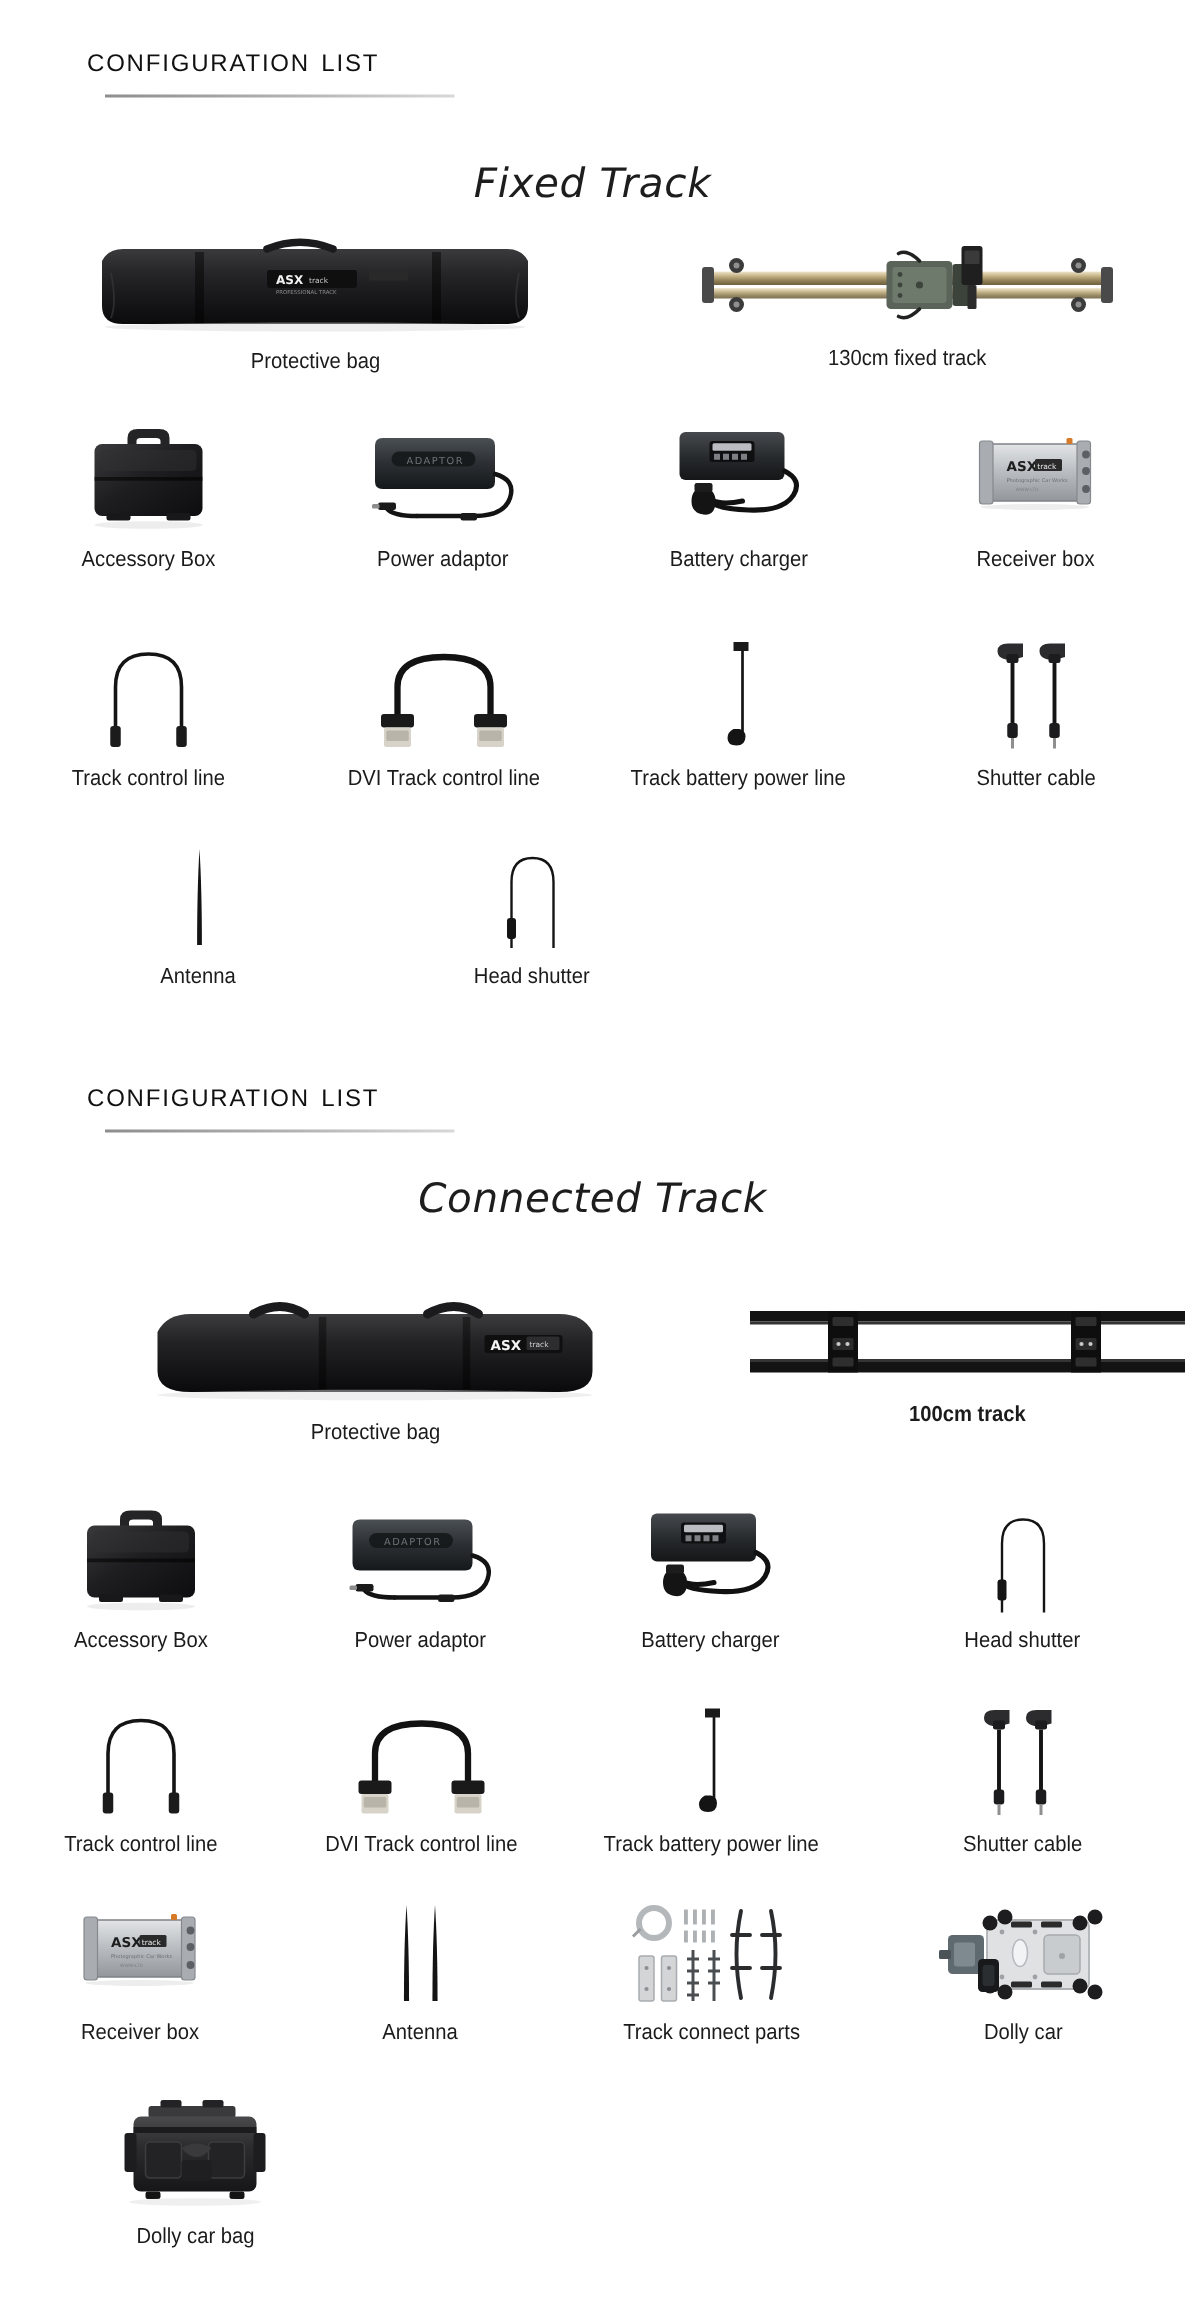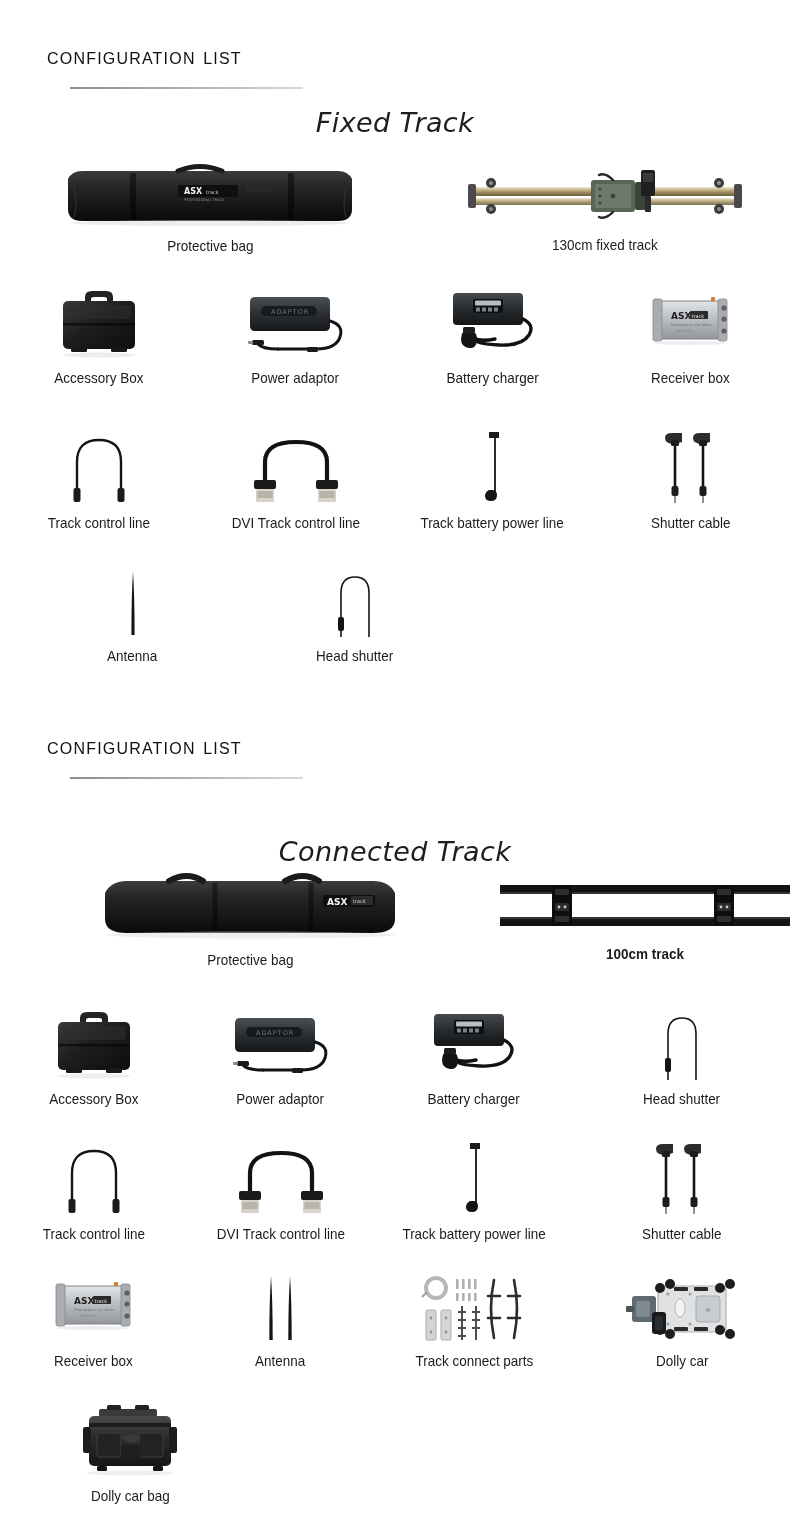--- a/index.html
+++ b/index.html
@@ -16,22 +16,22 @@
   .page{position:relative;width:790px;height:1535px;}
 
   
   .section-head{position:absolute;left:0;width:790px;}
   .head-title{
     font-family:"Liberation Sans","DejaVu Sans",sans-serif;
     font-size:23px;
     font-weight:400;
     letter-spacing:1.2px;
     color:#111;
-    margin:17px;
-    padding-left:30px;
+    margin:0;
+    padding-left:58px;
     font-variant:small-caps;
     text-transform:lowercase;
     white-space:nowrap;
   }
   .head-rule{
     margin:10px 0 0 70px;
     width:233px;
     height:2px;
     background:linear-gradient(to right,#8d8d8d 0%,#b4b4b4 55%,#d8d8d8 100%);
   }
@@ -47,21 +47,21 @@
     color:#1d1d1d;
     font-family:"DejaVu Sans",sans-serif;
   }
 
   
   .row{position:absolute;left:0;width:790px;display:flex;}
   .cell{
     display:flex;
     flex-direction:column;
     align-items:center;
-    justify-content:center;
+    justify-content:flex-start;
   }
   .art{display:flex;align-items:flex-end;justify-content:center;}
   .art svg{display:block;}
   .label{
     margin-top:9px;
     font-size:14.5px;
     line-height:1.15;
     color:#1b1b1b;
     text-align:center;
     white-space:nowrap;
@@ -346,21 +346,21 @@
       </div>
       <div class="label">Head shutter</div>
     </div>
   </div>
 
   <div class="section-head" style="top:716px;">
     <div class="head-title">Configuration list</div>
     <div class="head-rule"></div>
   </div>
 
-  <div class="sub-title" style="top:836px;">Connected Track</div>
+  <div class="sub-title" style="top:784px;">Connected Track</div>
 
   <div class="row" style="top:862px;">
     <div class="cell" style="width:500px;height:112px;">
       <div class="art">
         <svg width="310" height="76" viewBox="0 0 310 76">
           <defs>
               <linearGradient id="bagS" x1="0" y1="0" x2="0" y2="1">
             <stop offset="0" stop-color="#3c3c3e"></stop>
                 <stop offset="0.35" stop-color="#232325"></stop>
             <stop offset="0.85" stop-color="#101012"></stop>

